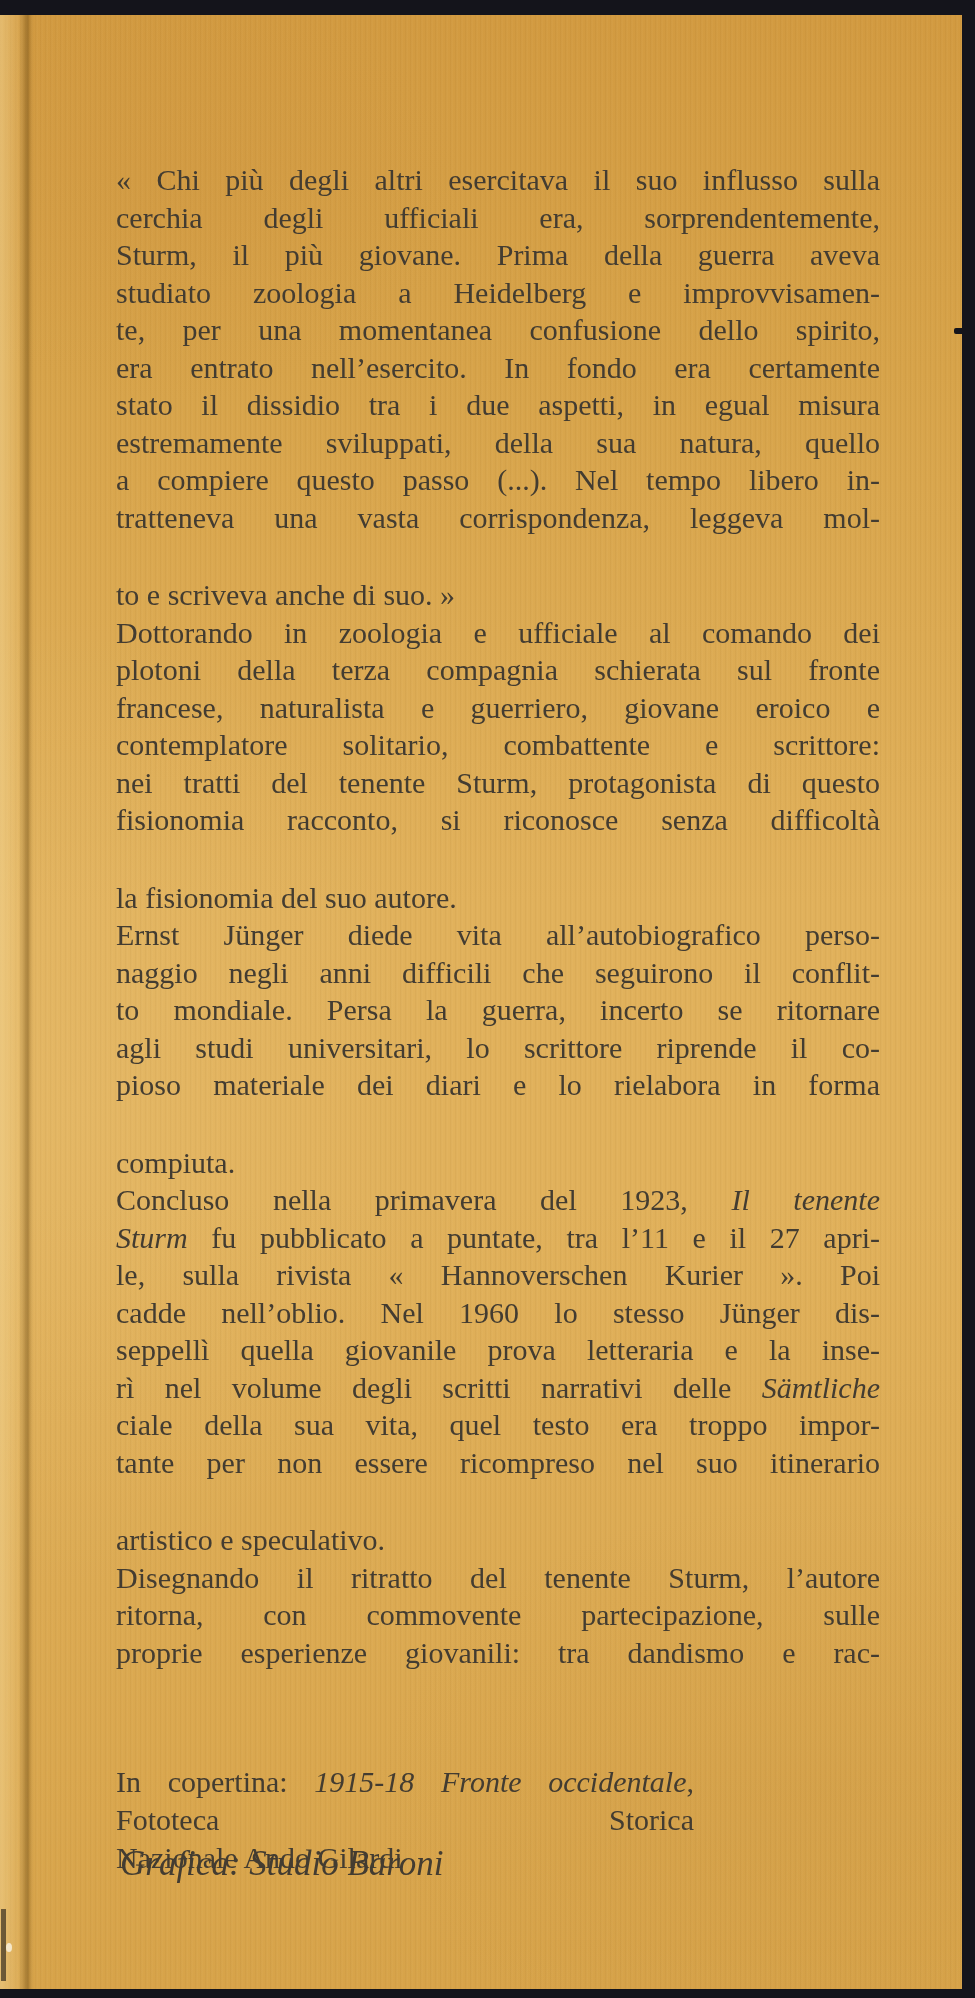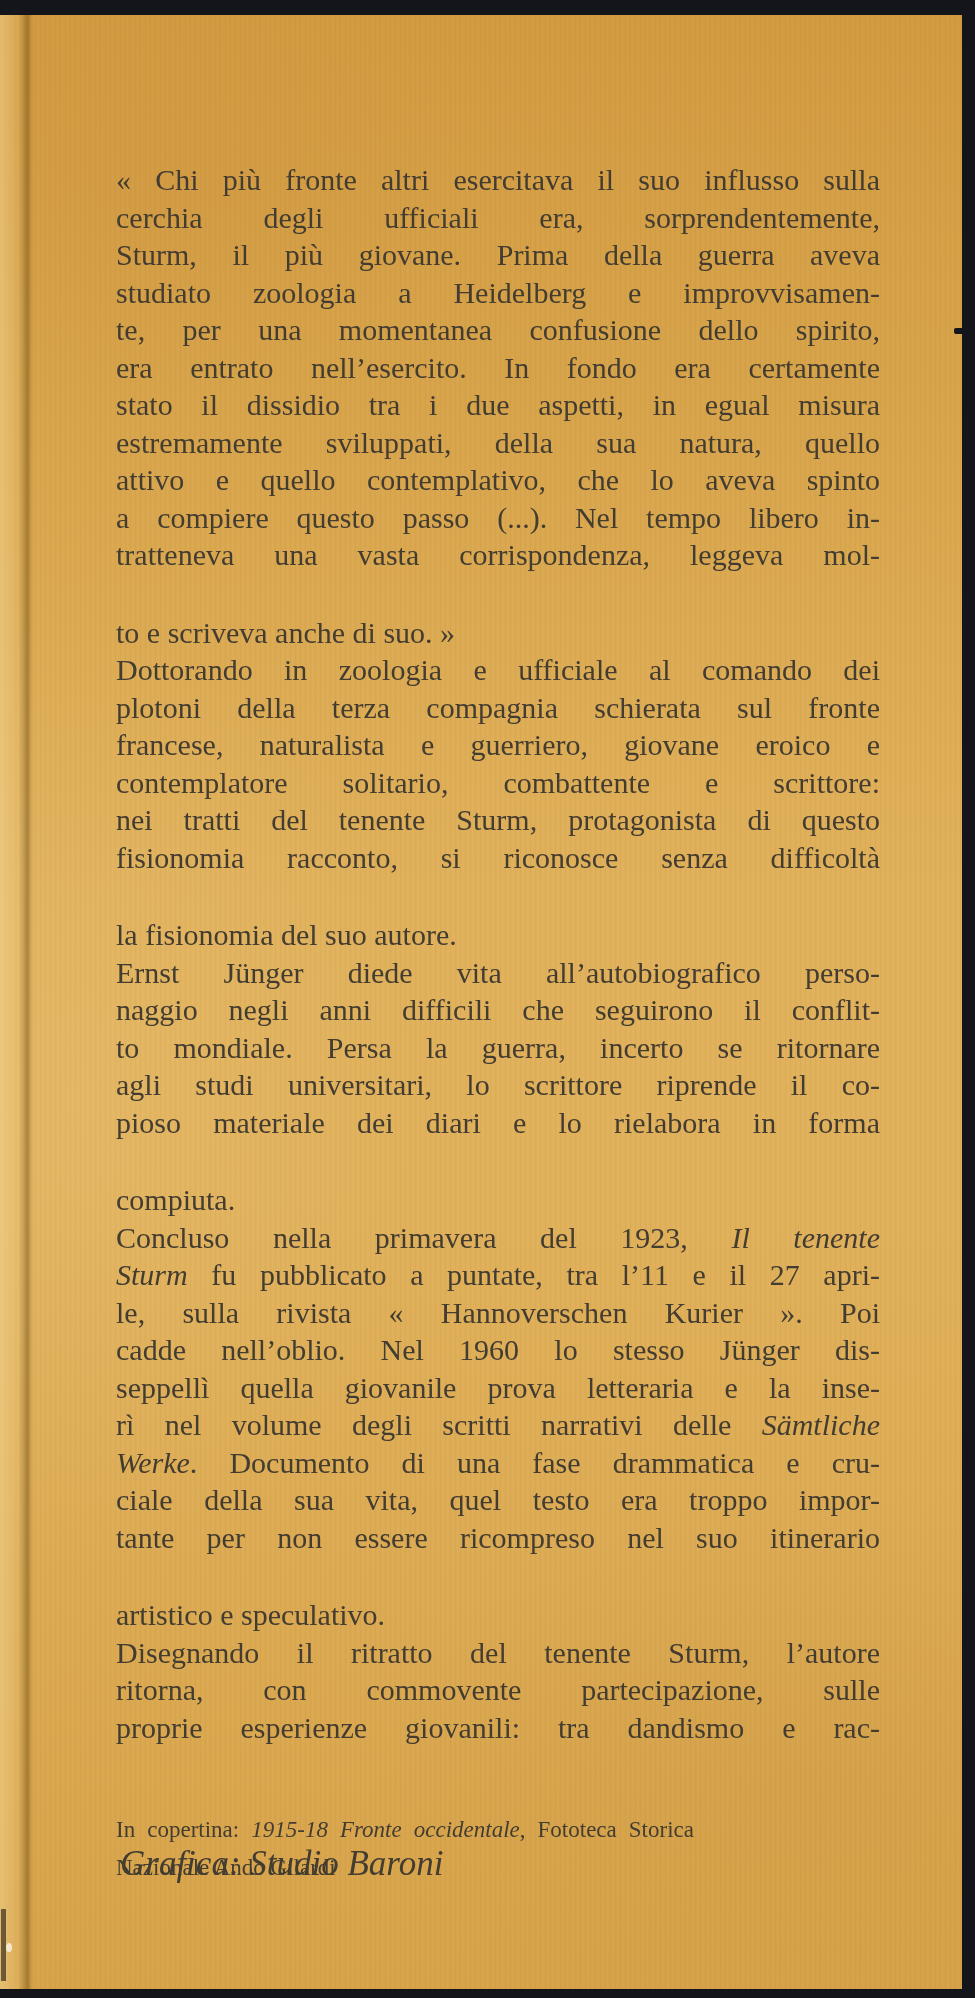--- a/index.html
+++ b/index.html
@@ -47,21 +47,21 @@
   }
   .blurb{
     position:absolute;left:116px;top:146px;width:764px;z-index:3;
     font-size:30px;line-height:37.5px;
   }
   .blurb .line{text-align:justify;text-align-last:justify;white-space:normal;}
   .blurb .line.endline{text-align-last:left;margin-top:40px;}
   .it{font-style:italic;}
   .colophon{
     position:absolute;left:116px;top:1748px;width:578px;z-index:3;
-    font-size:23px;line-height:38px;margin-top:48px;
+    font-size:30px;line-height:38px;
   }
   .colophon .l1{text-align:justify;text-align-last:justify;}
   .colophon .l2{}
   .credit{
     position:absolute;left:120px;top:1830px;z-index:3;
     font-size:35px;line-height:38px;font-style:italic;
   }
   .ink-mark{
     position:absolute;right:-9px;top:313px;width:17px;height:6px;z-index:4;
     background:var(--photo-bg,#14141b);border-radius:2px;
@@ -76,29 +76,28 @@
   }
 </style>
 </head>
 <body style="--photo-bg: #14141b; --cover-deep: #d29a40; --cover-base: #d7a349; --cover-light: #e1b15b; --cover-pale-edge: rgba(244,214,148,0.55); --ink: #433c31;">
 
 <div class="photo">
   <div class="cover">
     <div class="spine-crease"></div>
 
     <div class="blurb">
-        <div class="line"><span>« Chi più fronte altri esercitava il suo influsso sulla</span></div>
+        <div class="line"><span>« Chi più degli altri esercitava il suo influsso sulla</span></div>
         <div class="line"><span>cerchia degli ufficiali era, sorprendentemente,</span></div>
         <div class="line"><span>Sturm, il più giovane. Prima della guerra aveva</span></div>
         <div class="line"><span>studiato zoologia a Heidelberg e improvvisamen-</span></div>
         <div class="line"><span>te, per una momentanea confusione dello spirito,</span></div>
         <div class="line"><span>era entrato nell’esercito. In fondo era certamente</span></div>
         <div class="line"><span>stato il dissidio tra i due aspetti, in egual misura</span></div>
         <div class="line"><span>estremamente sviluppati, della sua natura, quello</span></div>
-        <div class="line"><span>attivo e quello contemplativo, che lo aveva spinto</span></div>
         <div class="line"><span>a compiere questo passo (...). Nel tempo libero in-</span></div>
         <div class="line"><span>tratteneva una vasta corrispondenza, leggeva mol-</span></div>
         <div class="line endline"><span>to e scriveva anche di suo. »</span></div>
         <div class="line"><span>Dottorando in zoologia e ufficiale al comando dei</span></div>
         <div class="line"><span>plotoni della terza compagnia schierata sul fronte</span></div>
         <div class="line"><span>francese, naturalista e guerriero, giovane eroico e</span></div>
         <div class="line"><span>contemplatore solitario, combattente e scrittore:</span></div>
         <div class="line"><span>nei tratti del tenente Sturm, protagonista di questo</span></div>
         <div class="line"><span>fisionomia racconto, si riconosce senza difficoltà</span></div>
         <div class="line endline"><span>la fisionomia del suo autore.</span></div>
@@ -107,21 +106,20 @@
         <div class="line"><span>to mondiale. Persa la guerra, incerto se ritornare</span></div>
         <div class="line"><span>agli studi universitari, lo scrittore riprende il co-</span></div>
         <div class="line"><span>pioso materiale dei diari e lo rielabora in forma</span></div>
         <div class="line endline"><span>compiuta.</span></div>
         <div class="line"><span>Concluso nella primavera del 1923, </span><span class="it">Il tenente</span></div>
         <div class="line"><span class="it">Sturm</span><span> fu pubblicato a puntate, tra l’11 e il 27 apri-</span></div>
         <div class="line"><span>le, sulla rivista « Hannoverschen Kurier ». Poi</span></div>
         <div class="line"><span>cadde nell’oblio. Nel 1960 lo stesso Jünger dis-</span></div>
         <div class="line"><span>seppellì quella giovanile prova letteraria e la inse-</span></div>
         <div class="line"><span>rì nel volume degli scritti narrativi delle </span><span class="it">Sämtliche</span></div>
-        <div class="line"><span class="it">Werke</span><span>. Documento di una fase drammatica e cru-</span></div>
         <div class="line"><span>ciale della sua vita, quel testo era troppo impor-</span></div>
         <div class="line"><span>tante per non essere ricompreso nel suo itinerario</span></div>
         <div class="line endline"><span>artistico e speculativo.</span></div>
         <div class="line"><span>Disegnando il ritratto del tenente Sturm, l’autore</span></div>
         <div class="line"><span>ritorna, con commovente partecipazione, sulle</span></div>
         <div class="line"><span>proprie esperienze giovanili: tra dandismo e rac-</span></div>
       </div>
 
     <div class="colophon">
       <div class="l1"><span>In copertina: </span><span class="it">1915-18 Fronte occidentale</span><span>, Fototeca Storica</span></div>

